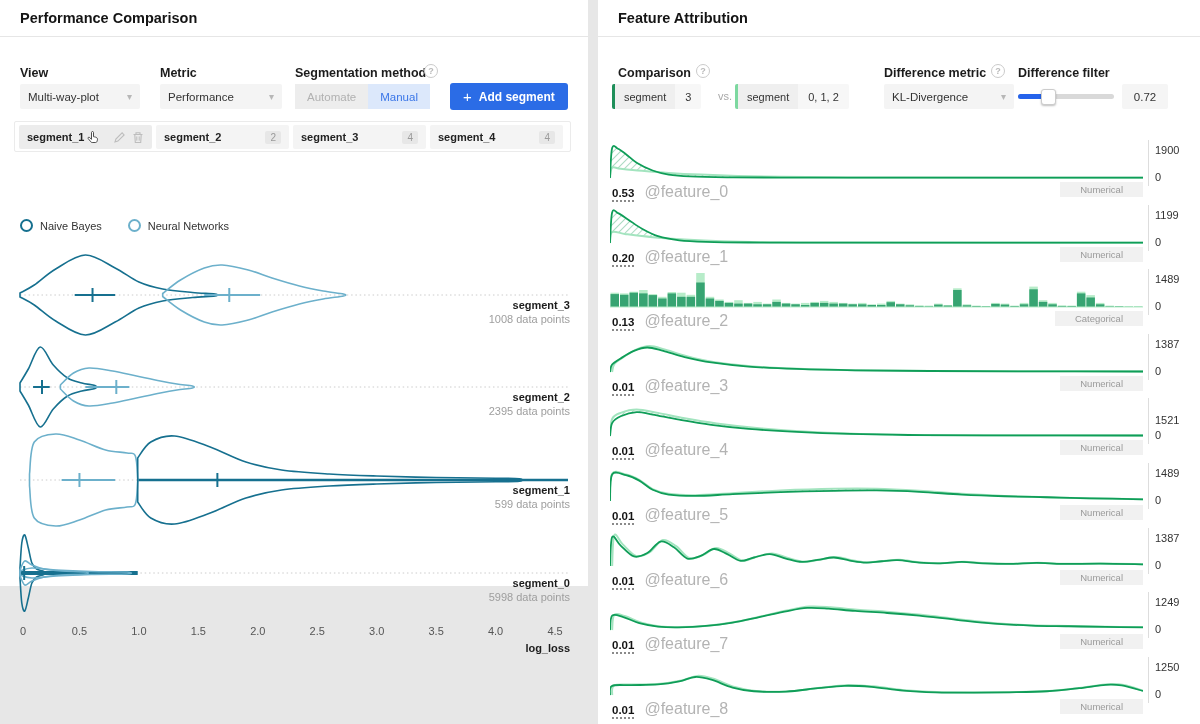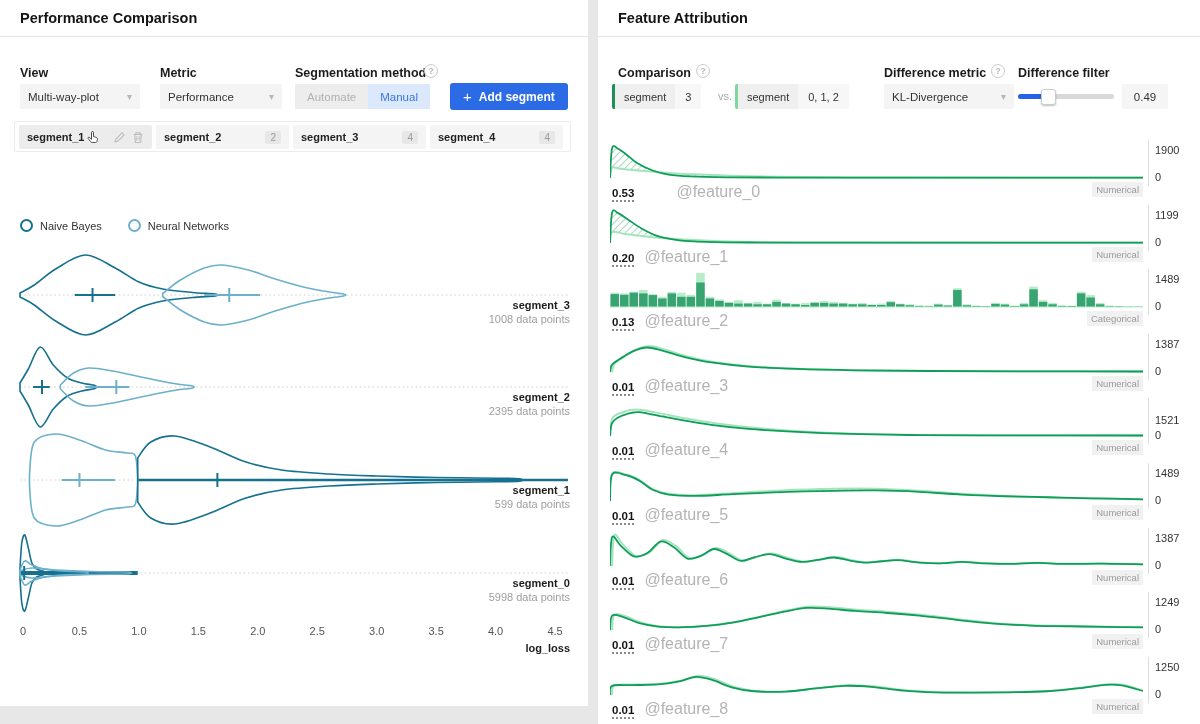--- a/index.html
+++ b/index.html
@@ -1,18 +1,18 @@
 <!DOCTYPE html>
 <html><head>
 <meta charset="utf-8">
 <style>
   html,body{margin:0;padding:0}
   body{width:1200px;height:724px;background:#e7e7e7;font-family:"Liberation Sans",sans-serif;position:relative;overflow:hidden;color:#222}
   .panel{position:absolute;top:0;background:#fff}
-  .panel.left{left:0;width:588px;height:706px}
+  .panel.left{left:0;width:588px;height:586px}
   .panel.right{left:598px;width:602px;height:724px}
   .panel-header{height:36px;border-bottom:1px solid #e6e6e6;display:flex;align-items:center;padding:0 20px;font-weight:bold;font-size:14.5px;color:#141414}
   .ctl-label{font-size:12.5px;font-weight:bold;color:#1c1c1c;position:absolute;top:66px}
   .dropdown{position:absolute;top:84px;height:25px;background:#f4f4f4;border-radius:2px;display:flex;align-items:center;justify-content:space-between;padding:0 8px;font-size:11.5px;color:#333;cursor:pointer;box-sizing:border-box}
   .chev{color:#b7b7b7;font-size:10px;margin-left:6px}
   .help{position:absolute;width:14px;height:14px;border:1.3px solid #cbcbcb;border-radius:50%;color:#b9b9b9;font-size:9px;font-weight:bold;display:flex;align-items:center;justify-content:center;box-sizing:border-box;background:#fff}
   .toggle{position:absolute;top:84px;display:flex;height:25px;font-size:11.5px}
   .tg{display:flex;align-items:center;justify-content:center;padding:0 12px;cursor:pointer}
   .tg.off{background:#ededed;color:#b1b1b1}
   .tg.on{background:#dce8fb;color:#3a76e8}
@@ -35,21 +35,21 @@
   .cmp-val{padding:0 10px}
   .vs{position:absolute;top:90px;font-size:11px;color:#a8a8a8}
   .slider{position:absolute;top:94px;width:96px;height:5px;background:#d9d9d9;border-radius:3px;cursor:pointer}
   .slider-fill{height:5px;background:#2563eb;border-radius:3px}
   .slider-handle{position:absolute;top:-5px;width:13px;height:14px;background:#fff;border:1px solid #ccc;border-radius:3px;box-shadow:0 1px 2px rgba(0,0,0,.25)}
   .val-box{position:absolute;top:84px;height:25px;background:#f5f5f5;border-radius:2px;display:flex;align-items:center;justify-content:center;font-size:11.5px;color:#333}
   .feat-row{position:absolute;left:0;width:602px}
   .feat-meta{position:absolute;left:14px;display:flex;align-items:baseline}
   .feat-score{font-size:11.5px;font-weight:bold;color:#141414;border-bottom:2px dotted #8a8a8a;padding-bottom:1px}
   .feat-name{font-size:16px;color:#b3b3b3;margin-left:10px}
-  .feat-badge{position:absolute;font-size:9.5px;color:#9a9a9a;background:#f1f1f1;border-radius:0;padding:2px 4px}
+  .feat-badge{position:absolute;font-size:9.5px;color:#9a9a9a;background:#f1f1f1;border-radius:0;padding:2px 20px}
   .yaxis{position:absolute;left:550px;border-left:1px solid #ddd;width:50px}
   .ymax,.ymin{position:absolute;left:6px;font-size:11px;color:#333}
 </style>
 </head>
 <body>
 
 <svg width="0" height="0" style="position:absolute">
   <defs>
     <pattern id="hatchG" patternUnits="userSpaceOnUse" width="5" height="5" patternTransform="rotate(45)">
       <line x1="0" y1="0" x2="0" y2="5" stroke="#4caf7d" stroke-width="1.1"></line>
@@ -209,34 +209,34 @@
   <div class="dropdown" style="left:286px;width:130px">
     <span>KL-Divergence</span>
     <span class="chev">▾</span>
   </div>
 
   <div class="rc-label" style="left:420px">Difference filter</div>
   <div class="slider" style="left:420px">
     <div class="slider-fill" id="slider-fill" style="width: 30%;"></div>
     <div class="slider-handle" id="slider-handle" style="left: calc(30% - 6px);"></div>
   </div>
-  <div class="val-box" style="left:524px;width:46px">0.49</div>
+  <div class="val-box" style="left:524px;width:46px">0.72</div>
 
   <div id="features">
       <div class="feat-row" style="top: 0px;">
         <svg width="533" height="44" style="position: absolute; left: 12px; top: 140px;">
           <path d="M0 38C0.35533333333333333 33.013333333333335,0.7995000000000001 12.953333333333331,2.132 8.079999999999998C3.4645 3.206666666666665,5.685333333333333 7.740000000000001,7.995 8.760000000000002C10.304666666666666 9.780000000000003,12.880833333333333 11.87666666666667,15.99 14.200000000000003C19.09916666666667 16.523333333333337,22.208333333333336 19.98,26.650000000000002 22.7C31.09166666666667 25.419999999999998,37.31 28.536666666666665,42.64 30.52C47.97 32.50333333333333,52.41166666666667 33.608333333333334,58.63 34.6C64.84833333333333 35.59166666666667,70.17833333333334 36.016666666666666,79.95 36.47C89.72166666666666 36.92333333333333,102.15833333333333 37.133,117.26 37.32C132.36166666666668 37.507,145.68666666666667 37.535333333333334,170.56 37.592C195.43333333333334 37.648666666666664,206.09333333333333 37.648666666666664,266.5 37.66C326.90666666666664 37.67133333333333,488.5833333333333 37.66,533 37.66 L533 38 L533 37.66C493.025 37.648666666666664,344.67333333333335 37.648666666666664,293.15000000000003 37.592C241.6266666666667 37.535333333333334,244.29166666666666 37.45033333333333,223.85999999999999 37.32C203.4283333333333 37.18966666666667,186.55 37.03666666666667,170.56 36.81C154.57 36.583333333333336,141.245 36.32833333333333,127.92 35.96C114.595 35.59166666666667,102.15833333333333 35.11,90.61 34.6C79.06166666666667 34.09,68.40166666666667 33.52333333333333,58.63 32.9C48.858333333333334 32.276666666666664,39.975 31.54,31.98 30.86C23.985 30.18,15.634666666666668 29.33,10.66 28.82C5.685333333333333 28.310000000000002,3.908666666666667 26.27,2.132 27.8C0.3553333333333335 29.330000000000002,0.35533333333333333 36.3,0 38 Z" fill="url(#hatchG)" fill-rule="evenodd" opacity="0.85" stroke="none"></path>
           <path d="M0 38C0.35533333333333333 36.3,0.3553333333333335 29.330000000000002,2.132 27.8C3.908666666666667 26.27,5.685333333333333 28.310000000000002,10.66 28.82C15.634666666666668 29.33,23.985 30.18,31.98 30.86C39.975 31.54,48.858333333333334 32.276666666666664,58.63 32.9C68.40166666666667 33.52333333333333,79.06166666666667 34.09,90.61 34.6C102.15833333333333 35.11,114.595 35.59166666666667,127.92 35.96C141.245 36.32833333333333,154.57 36.583333333333336,170.56 36.81C186.55 37.03666666666667,203.4283333333333 37.18966666666667,223.85999999999999 37.32C244.29166666666666 37.45033333333333,241.6266666666667 37.535333333333334,293.15000000000003 37.592C344.67333333333335 37.648666666666664,493.025 37.648666666666664,533 37.66" fill="none" stroke="#a3e4bf" stroke-width="2"></path>
           <path d="M0 38C0.35533333333333333 33.013333333333335,0.7995000000000001 12.953333333333331,2.132 8.079999999999998C3.4645 3.206666666666665,5.685333333333333 7.740000000000001,7.995 8.760000000000002C10.304666666666666 9.780000000000003,12.880833333333333 11.87666666666667,15.99 14.200000000000003C19.09916666666667 16.523333333333337,22.208333333333336 19.98,26.650000000000002 22.7C31.09166666666667 25.419999999999998,37.31 28.536666666666665,42.64 30.52C47.97 32.50333333333333,52.41166666666667 33.608333333333334,58.63 34.6C64.84833333333333 35.59166666666667,70.17833333333334 36.016666666666666,79.95 36.47C89.72166666666666 36.92333333333333,102.15833333333333 37.133,117.26 37.32C132.36166666666668 37.507,145.68666666666667 37.535333333333334,170.56 37.592C195.43333333333334 37.648666666666664,206.09333333333333 37.648666666666664,266.5 37.66C326.90666666666664 37.67133333333333,488.5833333333333 37.66,533 37.66" fill="none" stroke="#0f9d58" stroke-width="1.8" stroke-linejoin="round"></path>
         </svg>
         <div class="yaxis" style="top: 140px; height: 46px;">
           <span class="ymax" style="top: 4px;">1900</span>
           <span class="ymin" style="top: 31px;">0</span>
         </div>
-        <div class="feat-meta" style="top: 183px; gap: 32px;">
+        <div class="feat-meta" style="top: 183px;">
           <span class="feat-score">0.53</span>
           <span class="feat-name">@feature_0</span>
         </div>
         <span class="feat-badge" style="top: 182px; right: 57px;">Numerical</span>
       </div>
       <div class="feat-row" style="top: 0px;">
         <svg width="533" height="44" style="position: absolute; left: 12px; top: 204.6px;">
           <path d="M0 38C0.35533333333333333 32.9,0.7995000000000001 12.386666666666667,2.132 7.399999999999999C3.4645 2.4133333333333313,5.2411666666666665 6.833333333333331,7.995 8.079999999999998C10.748833333333334 9.326666666666664,14.6575 12.273333333333332,18.655 14.879999999999999C22.6525 17.486666666666665,27.094166666666666 21,31.98 23.72C36.865833333333335 26.439999999999998,41.751666666666665 29.273333333333333,47.97 31.2C54.18833333333333 33.126666666666665,61.29500000000001 34.345,69.29 35.28C77.28500000000001 36.215,84.39166666666667 36.44166666666667,95.94 36.81C107.48833333333333 37.178333333333335,119.03666666666668 37.348333333333336,138.58 37.49C158.12333333333333 37.63166666666667,147.46333333333337 37.63166666666666,213.20000000000002 37.66C278.93666666666667 37.68833333333333,479.7 37.66,533 37.66 L533 38 L533 37.66C484.14166666666665 37.648666666666664,302.0333333333333 37.677,239.85 37.592C177.66666666666666 37.507,181.22 37.36533333333333,159.9 37.15C138.58 36.934666666666665,126.14333333333333 36.724999999999994,111.92999999999999 36.3C97.71666666666665 35.875,86.16833333333334 35.28,74.62 34.6C63.07166666666667 33.92,52.41166666666667 33.126666666666665,42.64 32.22C32.86833333333333 31.313333333333333,22.741333333333333 30.01,15.99 29.16C9.238666666666667 28.31,4.797000000000001 25.646666666666665,2.132 27.119999999999997C-0.5329999999999999 28.59333333333333,0.35533333333333333 36.18666666666667,0 38 Z" fill="url(#hatchG)" fill-rule="evenodd" opacity="0.85" stroke="none"></path>
           <path d="M0 38C0.35533333333333333 36.18666666666667,-0.5329999999999999 28.59333333333333,2.132 27.119999999999997C4.797000000000001 25.646666666666665,9.238666666666667 28.31,15.99 29.16C22.741333333333333 30.01,32.86833333333333 31.313333333333333,42.64 32.22C52.41166666666667 33.126666666666665,63.07166666666667 33.92,74.62 34.6C86.16833333333334 35.28,97.71666666666665 35.875,111.92999999999999 36.3C126.14333333333333 36.724999999999994,138.58 36.934666666666665,159.9 37.15C181.22 37.36533333333333,177.66666666666666 37.507,239.85 37.592C302.0333333333333 37.677,484.14166666666665 37.648666666666664,533 37.66" fill="none" stroke="#a3e4bf" stroke-width="2"></path>
           <path d="M0 38C0.35533333333333333 32.9,0.7995000000000001 12.386666666666667,2.132 7.399999999999999C3.4645 2.4133333333333313,5.2411666666666665 6.833333333333331,7.995 8.079999999999998C10.748833333333334 9.326666666666664,14.6575 12.273333333333332,18.655 14.879999999999999C22.6525 17.486666666666665,27.094166666666666 21,31.98 23.72C36.865833333333335 26.439999999999998,41.751666666666665 29.273333333333333,47.97 31.2C54.18833333333333 33.126666666666665,61.29500000000001 34.345,69.29 35.28C77.28500000000001 36.215,84.39166666666667 36.44166666666667,95.94 36.81C107.48833333333333 37.178333333333335,119.03666666666668 37.348333333333336,138.58 37.49C158.12333333333333 37.63166666666667,147.46333333333337 37.63166666666666,213.20000000000002 37.66C278.93666666666667 37.68833333333333,479.7 37.66,533 37.66" fill="none" stroke="#0f9d58" stroke-width="1.8" stroke-linejoin="round"></path>

